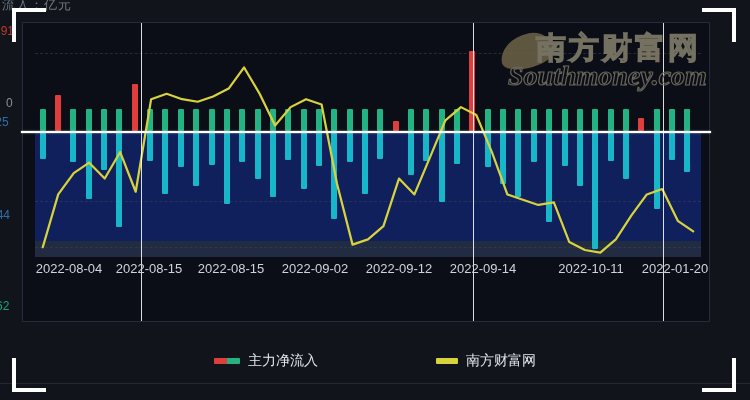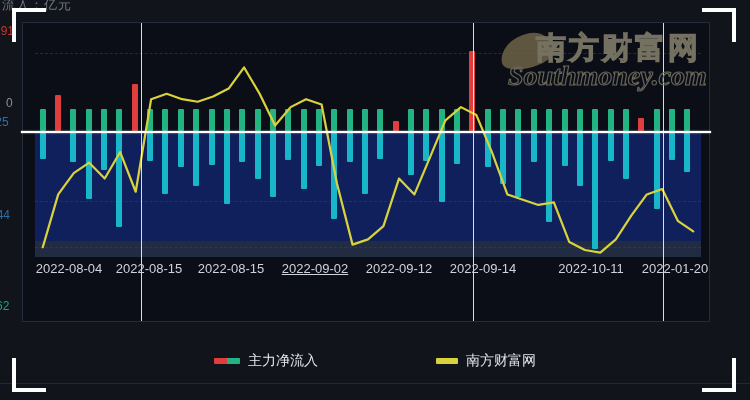--- a/index.html
+++ b/index.html
@@ -206,21 +206,21 @@
       <div class="zeroline" style="top:98px"></div>
 
       <div class="vguide" style="left:106px"></div>
       <div class="vguide" style="left:438px"></div>
       <div class="vguide" style="left:628px"></div>
 
       <div class="xaxis" id="xaxis">
           <div class="xlab" style="left: 34px;">2022-08-04</div>
           <div class="xlab" style="left: 114px;">2022-08-15</div>
           <div class="xlab" style="left: 196px;">2022-08-15</div>
-          <div class="xlab" style="left: 280px; text-decoration: underline;">2022-09-02</div>
+          <div class="xlab" style="left: 280px;">2022-09-02</div>
           <div class="xlab" style="left: 364px;">2022-09-12</div>
           <div class="xlab" style="left: 448px;">2022-09-14</div>
           <div class="xlab" style="left: 556px;">2022-10-11</div>
           <div class="xlab" style="left: 640px;">2022-01-20</div>
         </div>
     </div>
   </div>
 
   <div class="ylab red" style="top:24px">391</div>
   <div class="ylab grey" style="top:96px">0</div>

